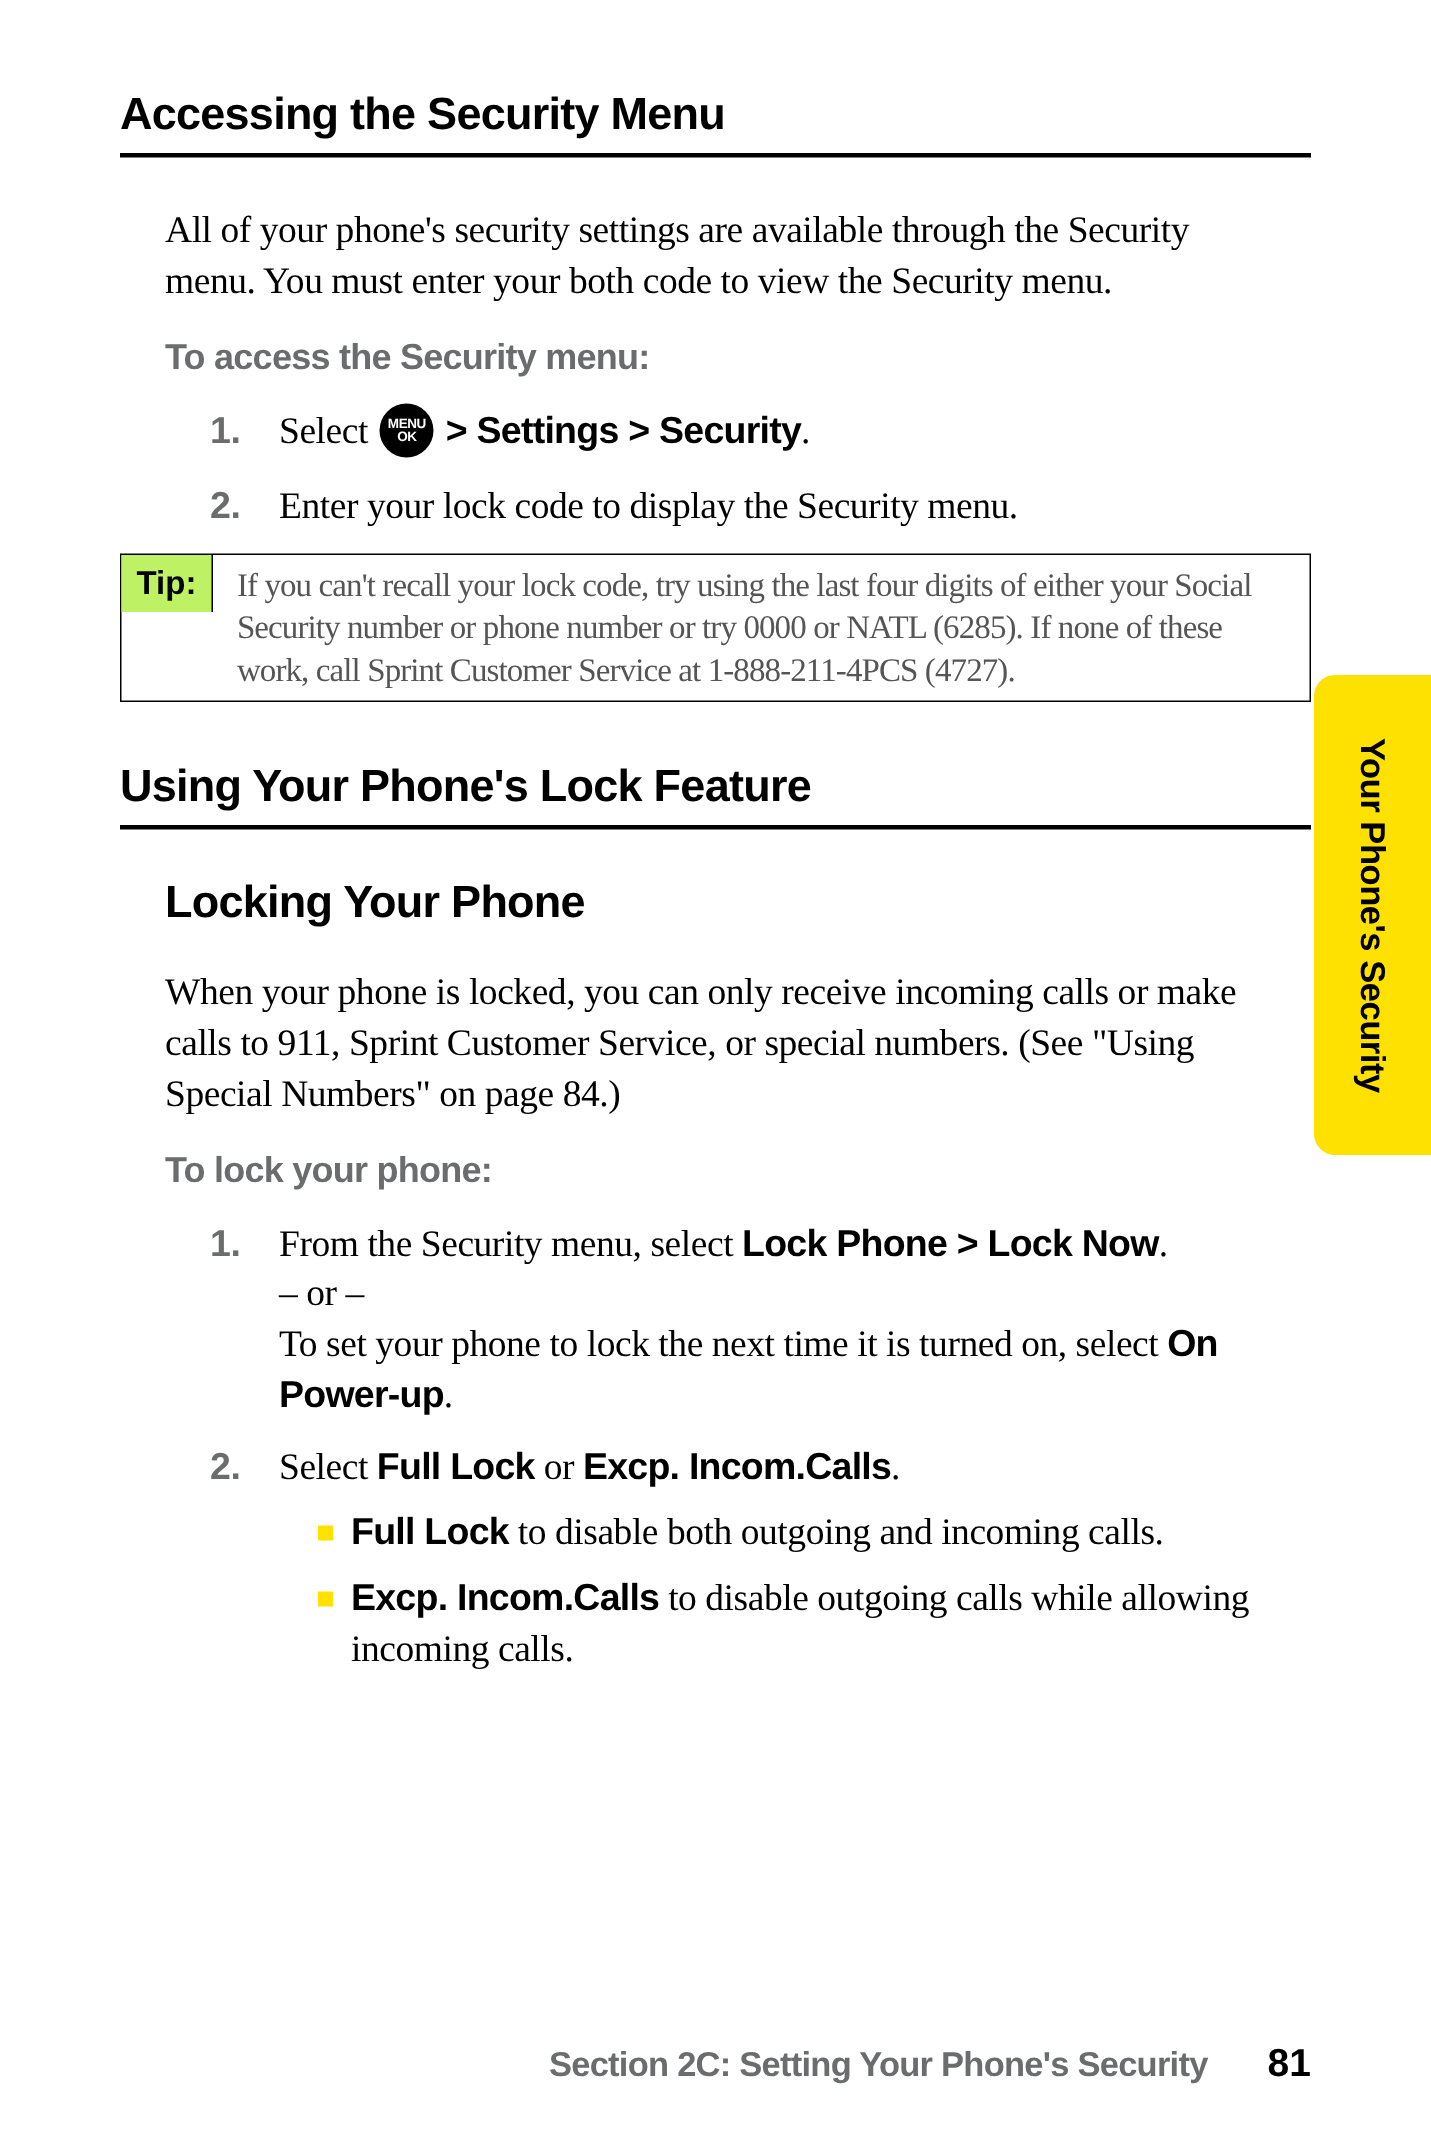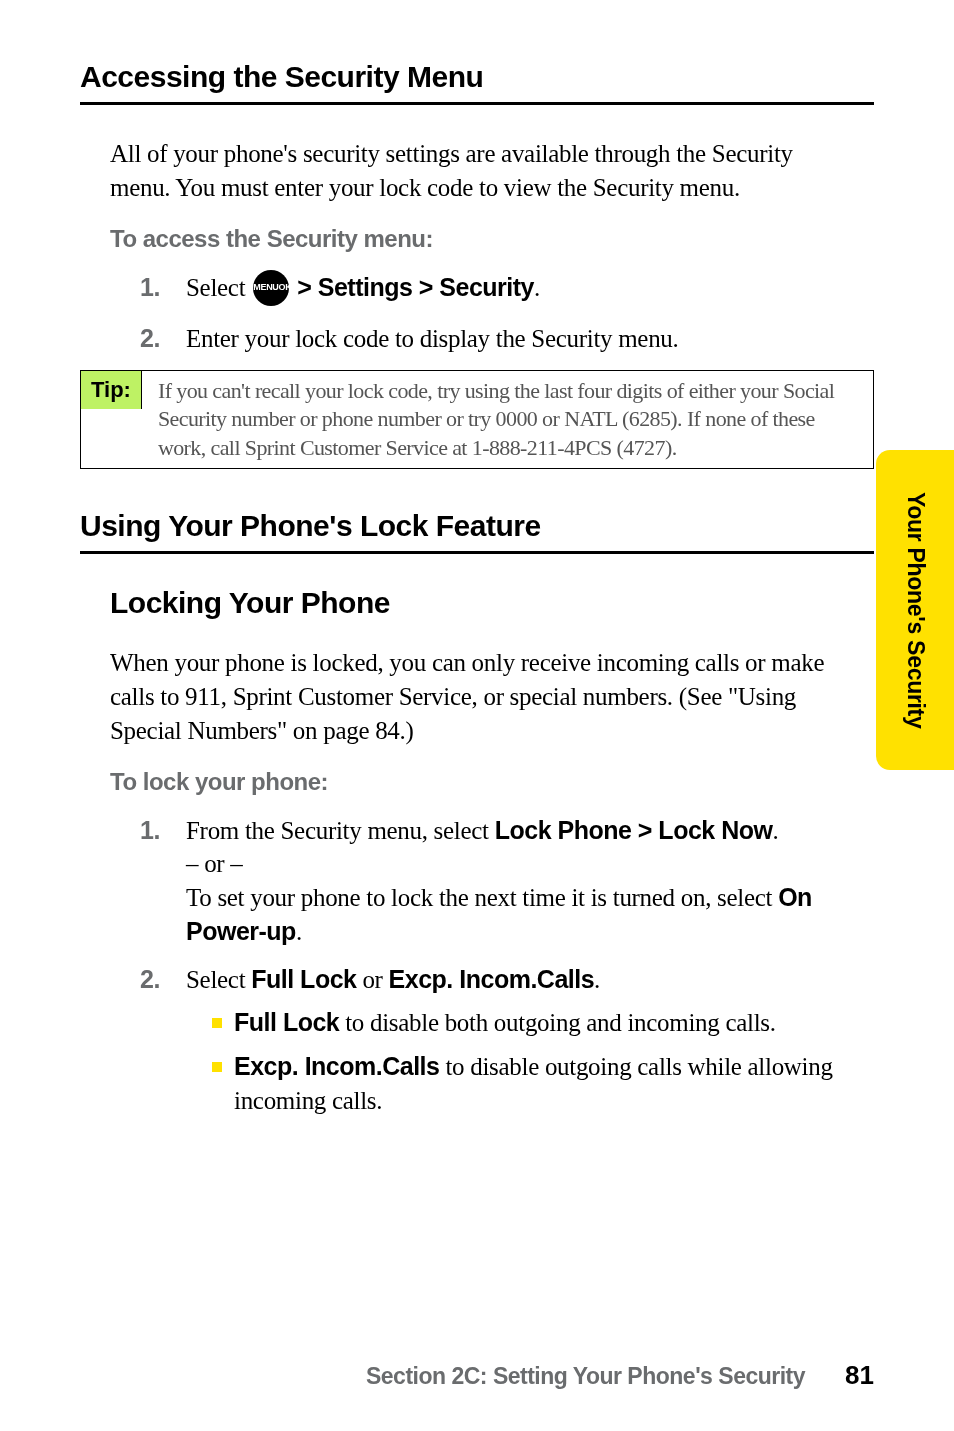--- a/index.html
+++ b/index.html
@@ -67,23 +67,23 @@
       display: inline-flex;
       width: 36px;
       height: 36px;
       border-radius: 50%;
       background: #000;
       color: #fff;
       font-family: Arial, sans-serif;
       font-weight: 700;
       font-size: 9px;
       line-height: 9px;
-      flex-direction: row;
+      flex-direction: column;
       align-items: center;
-      justify-content: space-between;
+      justify-content: center;
       vertical-align: middle;
       margin: 0 2px;
       position: relative;
       top: -2px;
     }
     .tip-box {
       display: flex;
       border: 1px solid #000;
       margin: 14px 0 40px 0;
     }
@@ -170,21 +170,21 @@
     }
   </style>
 </head>
 <body>
 
 <div class="content">
   <h1 class="title">Accessing the Security Menu</h1>
   <div class="title-underline"></div>
 
   <div class="indented">
-    <p class="bodytext">All of your phone's security settings are available through the Security menu. You must enter your lock code to view the Security menu.</p>
+    <p class="bodytext">All of your phone's security settings are available through the Security menu. You must enter your both code to view the Security menu.</p>
 
     <p class="subhead-bold">To access the Security menu:</p>
 
     <ol class="steps">
       <li>
         <span class="stepnum">1.</span>
         <span class="stepbody">
           <span>Select </span>
           <span class="menu-ok-icon">
             <span>MENU</span>

